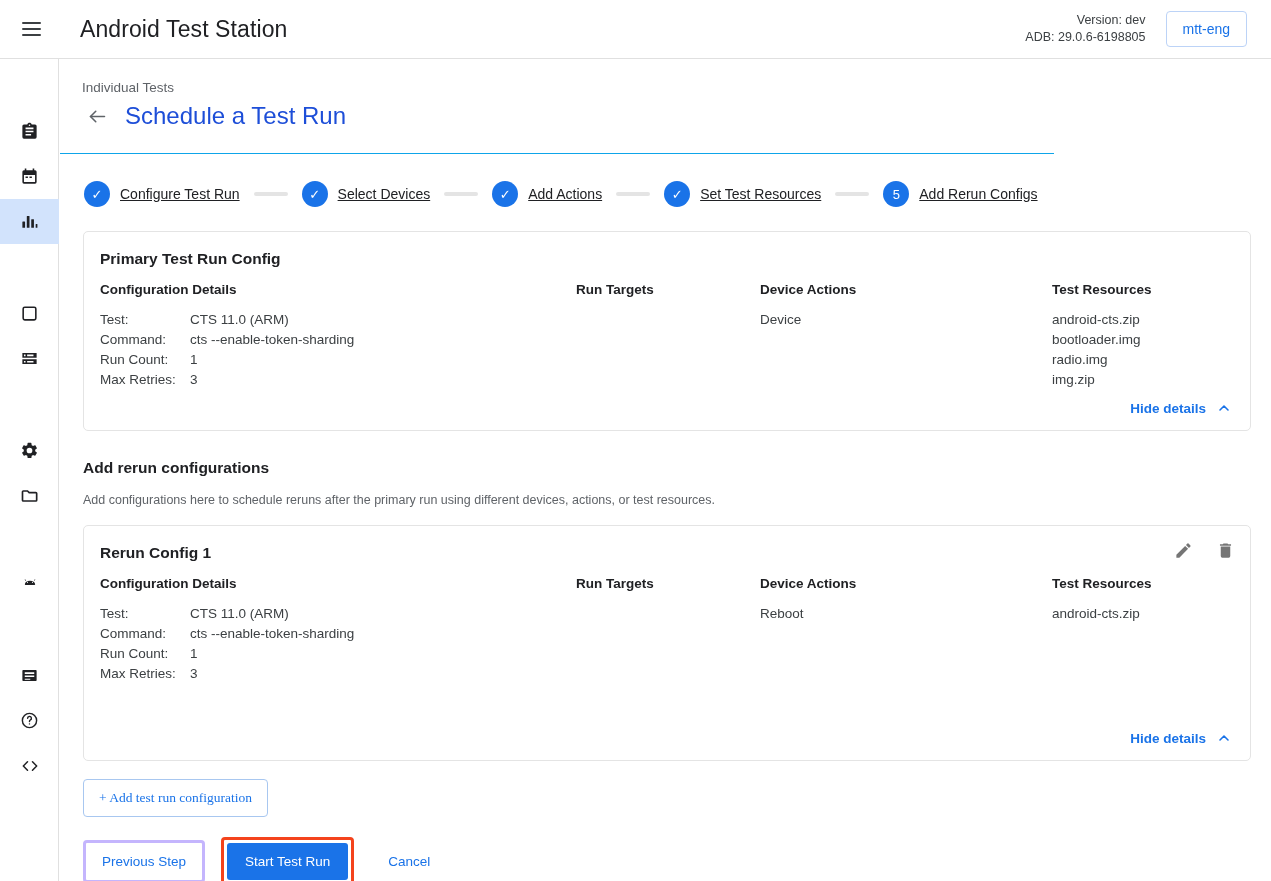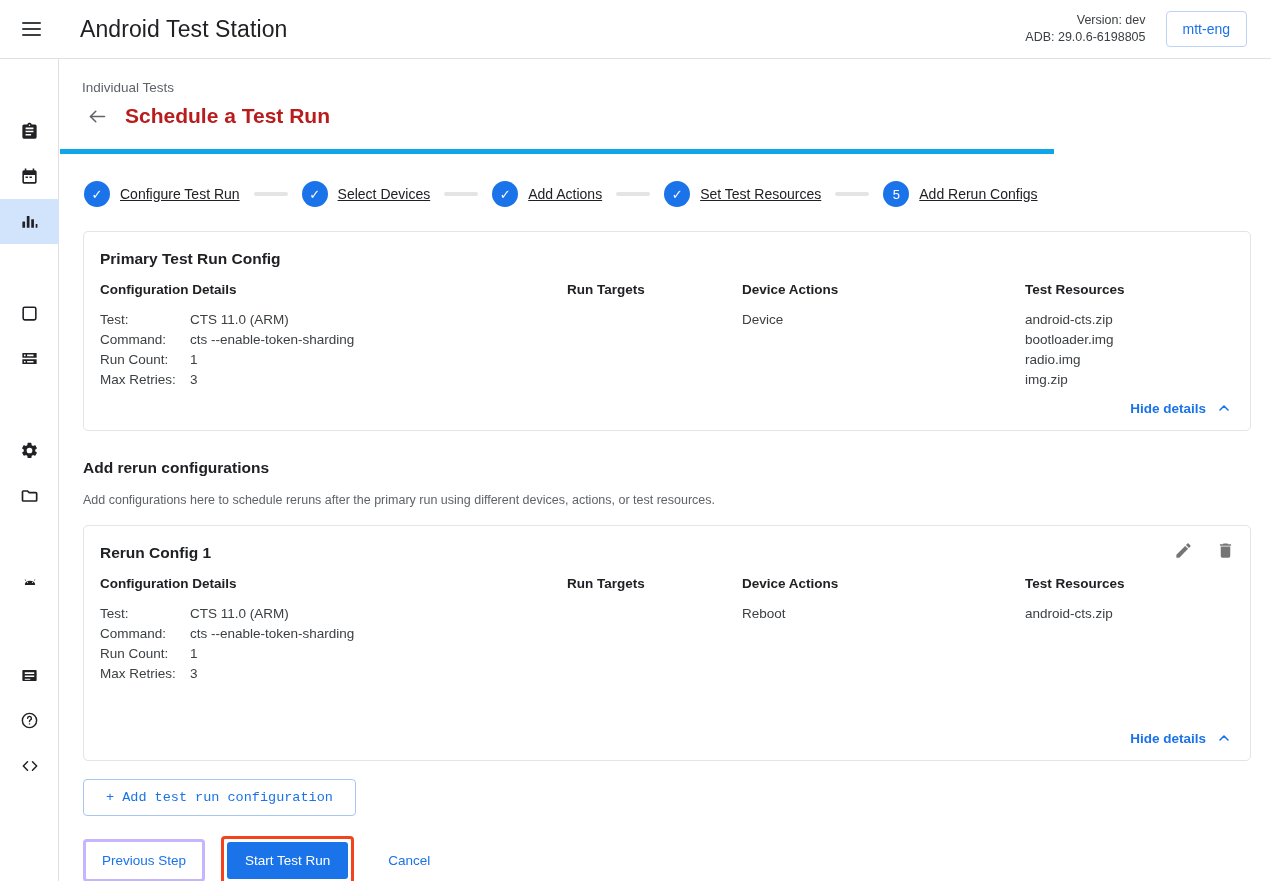--- a/index.html
+++ b/index.html
@@ -95,21 +95,21 @@
   .side-spacer-3 { height: 45px; }
   .side-spacer-4 { height: 45px; }
 
   
   .page-head {
     position: absolute;
     top: 59px; left: 60px;
     width: 994px;
     height: 95px;
     background: #fff;
-    border-bottom: 5px solid #0ea5e9;
+    border-bottom: 1px solid #0ea5e9;
   }
   .breadcrumb {
     position: absolute;
     left: 22px; top: 21px;
     font-size: 13.5px;
     color: #5f6368;
   }
   .back-row {
     position: absolute;
     left: 22px; top: 42px;
@@ -117,23 +117,23 @@
     align-items: center;
   }
   .back-arrow {
     width: 30px; height: 30px;
     display: flex; align-items: center; justify-content: center;
     cursor: pointer;
     color: #5f6368;
     margin-right: 13px;
   }
   .page-title {
-    font-size: 21px;
-    font-weight: 700;
-    color: #b91c1c;
+    font-size: 24px;
+    font-weight: 400;
+    color: #1d4ed8;
   }
 
   
   .main {
     position: absolute;
     top: 155px; left: 60px;
     width: 1211px;
     height: 726px;
     background: #ffffff;
   }
@@ -183,20 +183,21 @@
   .card-title {
     font-size: 15.5px;
     font-weight: bold;
     padding: 18px 0 0 16px;
     color: #202124;
   }
   .card-body {
     position: relative;
     display: flex;
     padding: 14px 16px 10px 16px;
+    gap: 9px;
   }
   .col-head {
     font-size: 13.5px;
     font-weight: bold;
     color: #202124;
     margin-bottom: 13px;
   }
   .col-config { width: 467px; }
   .col-targets { width: 175px; }
   .col-actions { width: 237px; }
@@ -257,23 +258,23 @@
   
   .btn-row {
     padding-left: 23px;
   }
   .btn-outline {
     border: 1px solid #a8c7f0;
     border-radius: 4px;
     background: #fff;
     color: #1a73e8;
     font-size: 13.5px;
-    padding: 10px 22px;
-    cursor: pointer;
-    font-family: Liberation Mono, monospace;
+    padding: 10px 15px;
+    cursor: pointer;
+    font-family: Liberation Serif, serif;
   }
   .actions-row {
     display: flex;
     align-items: center;
     padding-left: 23px;
     margin-top: 20px;
   }
   .btn-prev {
     border: 3px solid #c4b5fd;
     border-radius: 4px;

